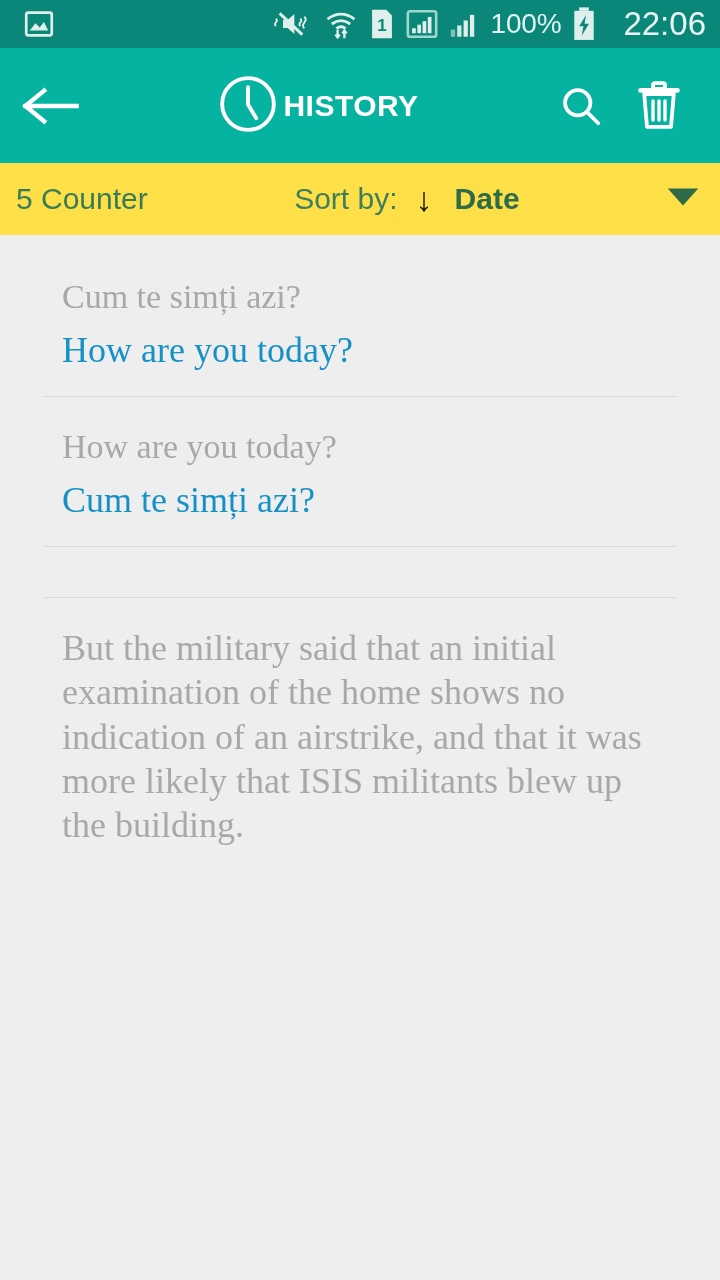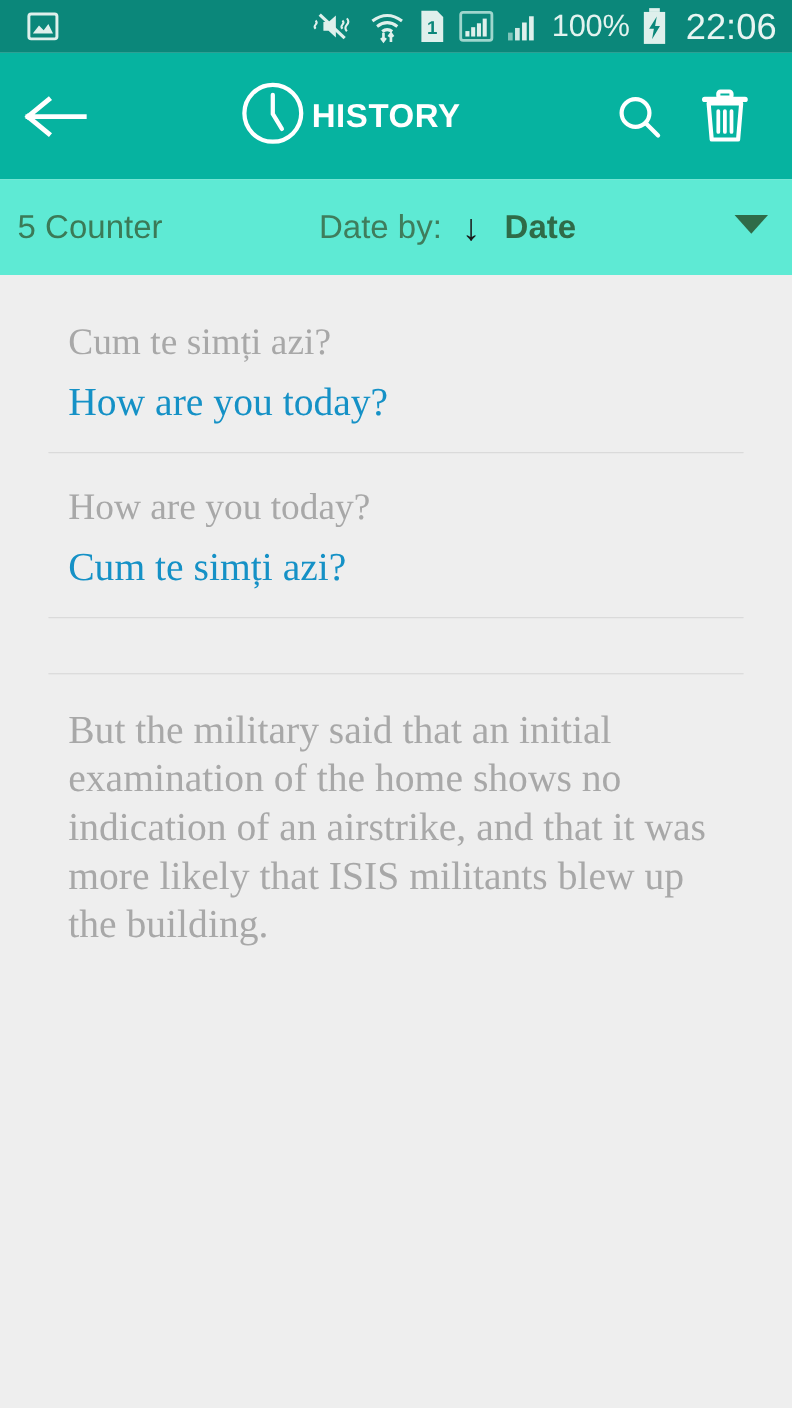--- a/index.html
+++ b/index.html
@@ -17,38 +17,38 @@
     display:flex; align-items:center; padding:0 14px 0 22px;
   }
   .status-left { display:flex; align-items:center; }
   .status-right { margin-left:auto; display:flex; align-items:center; gap:10px; }
   .sb-icon { display:flex; align-items:center; justify-content:center; }
   .battery-pct {
     color:#e3f3ef; font-size:28px; letter-spacing:-0.2px;
     font-family:"Liberation Sans", sans-serif;
   }
   .clock-text {
-    color:#e8f5f2; font-size:33px; letter-spacing:0px; margin-left:5px;
+    color:#e8f5f2; font-size:33px; letter-spacing:0px; margin-left:16px;
   }
 
   
   .app-bar {
     height:115px; background:#06b3a0;
     display:flex; align-items:center; padding:0 22px;
   }
   .back-btn { width:72px; display:flex; align-items:center; }
   .title-group { flex:1; display:flex; align-items:center; justify-content:center; gap:4px; }
   .app-title {
     color:#ffffff; font-size:30px; font-weight:bold; letter-spacing:0.5px;
   }
   .bar-action { width:78px; display:flex; align-items:center; justify-content:center; }
 
   
   .sort-bar {
-    height:87px; background:#5eead4;
+    height:72px; background:#fde047;
     display:flex; align-items:center; padding:0 20px 0 16px;
   }
   .counter-text { color:#3b7a57; font-size:30px; }
   .sort-group { flex:1; display:flex; align-items:center; justify-content:center; gap:0; }
   .sort-label { color:#3f7d5c; font-size:30px; }
   .sort-arrow { color:#1a1a1a; font-size:34px; margin:0 22px 0 18px; line-height:1; }
   .sort-value { color:#2f6b48; font-size:30px; font-weight:bold;text-align:center; }
   .sort-caret { margin-left:auto; }
 
   
@@ -173,21 +173,21 @@
         <path d="M2.8 5.2 L21.2 5.2" stroke="#ffffff" stroke-width="2.4" stroke-linecap="round"></path>
         <path d="M4.6 7 L19.4 7 L18 23.4 L6 23.4 Z" fill="none" stroke="#ffffff" stroke-width="1.9" stroke-linejoin="round"></path>
         <path d="M9 10.5 L9 20 M12 10.5 L12 20 M15 10.5 L15 20" stroke="#ffffff" stroke-width="1.7" stroke-linecap="round"></path>
       </svg>
     </div>
   </div>
 
   <div class="sort-bar">
     <span class="counter-text">5 Counter</span>
     <div class="sort-group">
-      <span class="sort-label">Date by:</span>
+      <span class="sort-label">Sort by:</span>
       <span class="sort-arrow">↓</span>
       <span class="sort-value">Date</span>
     </div>
     <span class="sort-caret">
       <svg width="34" height="22" viewBox="0 0 20 13">
         <path d="M1 1.5 L10 11.5 L19 1.5 Z" fill="#2f6b48"></path>
       </svg>
     </span>
   </div>
 

